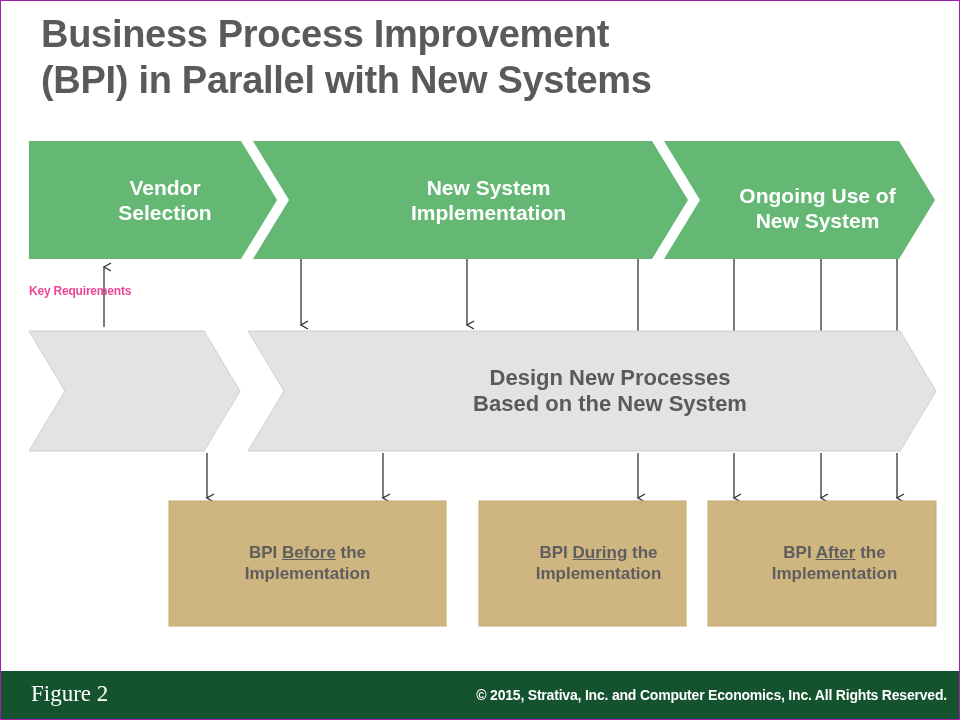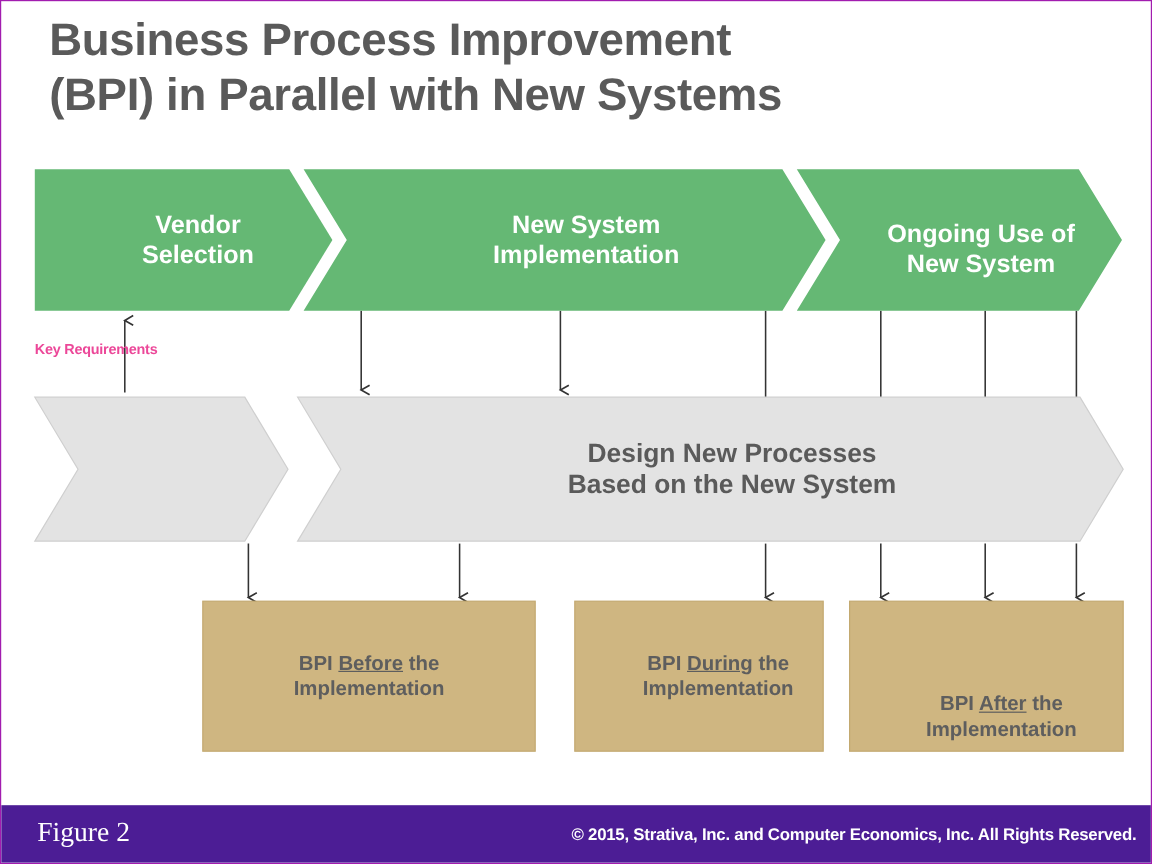--- a/index.html
+++ b/index.html
@@ -63,21 +63,21 @@
     font-size: 12px;
     font-weight: bold;
     letter-spacing: -0.2px;
   }
 
   
   #footer {
     position: absolute;
     left: 0; bottom: 0;
     width: 960px; height: 48px;
-    background: #4c1d95;
+    background: #14532d;
   }
   #figure-num {
     position: absolute;
     left: 30px; top: 10px;
     color: #ffffff;
     font-family: "Liberation Serif", serif;
     font-size: 23px;
   }
   #copyright {
     position: absolute;
@@ -155,21 +155,21 @@
 Based on the New System</div>
 
   <div class="shape-label tan-label" style="left:168px; top:500px; width:277px; height:125px;">
     <span><span>BPI </span><u>Before</u><span style="white-space:pre-line"> the
 Implementation</span></span>
   </div>
   <div class="shape-label tan-label" style="left:478px; top:500px; width:207px; height:125px;padding-left:32px;">
     <span><span>BPI </span><u>During</u><span style="white-space:pre-line"> the
 Implementation</span></span>
   </div>
-  <div class="shape-label tan-label" style="left:707px; top:500px; width:253px; height:125px;margin-top:34px;">
+  <div class="shape-label tan-label" style="left:707px; top:500px; width:253px; height:125px;">
     <span><span>BPI </span><u>After</u><span style="white-space:pre-line"> the
 Implementation</span></span>
   </div>
 
   <div id="key-req">Key Requirements</div>
 
   <div id="footer">
     <div id="figure-num">Figure 2</div>
     <div id="copyright">© 2015, Strativa, Inc. and Computer Economics, Inc. All Rights Reserved.</div>
   </div>

